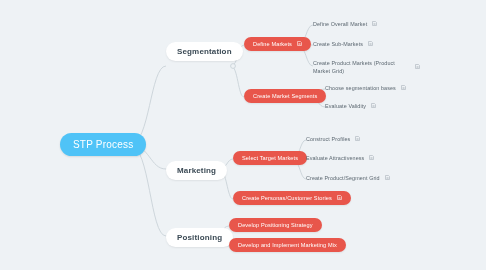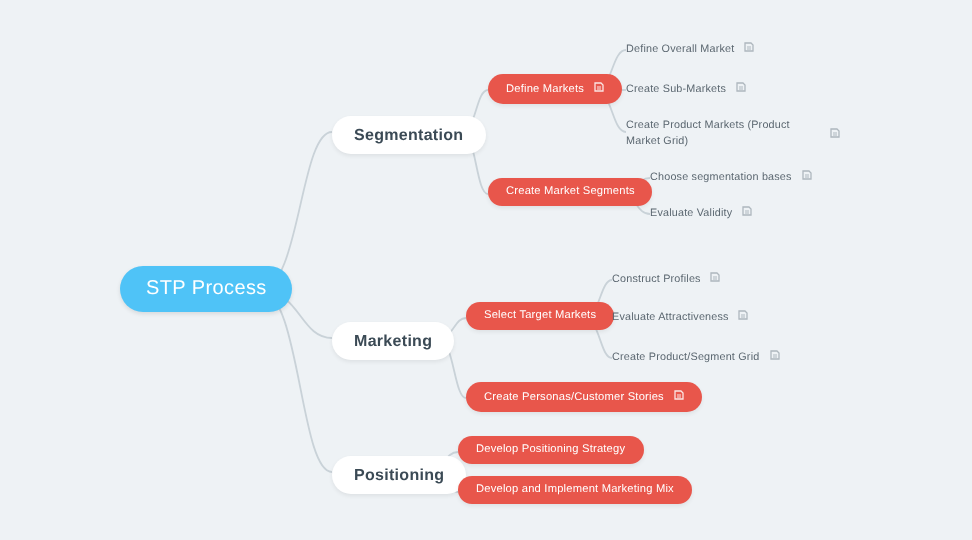--- a/index.html
+++ b/index.html
@@ -133,21 +133,21 @@
 
     <path d="M214,236 C222,236 222,226 229,226"></path>
     <path d="M214,236 C222,236 222,246 229,246"></path>
     <circle cx="216" cy="236" r="2.4"></circle>
   </svg>
 
   <div class="node node-root" style="left:60px; top:133px;align-items:flex-end;">
     <span class="label">STP Process</span>
   </div>
 
-  <div class="node node-l1" style="left:166px; top:58px;">
+  <div class="node node-l1" style="left:166px; top:42px;">
     <span class="label">Segmentation</span>
   </div>
 
   <div class="node node-l2" style="left:244px; top:37px;">
     <span class="label">Define Markets</span>
     <span class="note-icon">
       <svg width="5" height="5" viewBox="0 0 10 10">
           <path d="M1 1h6l2 2v6H1z" fill="none" stroke="#ffffff" stroke-width="1.3"></path>
           <path d="M3 5h4M3 7h4" stroke="#ffffff" stroke-width="1.1"></path>
         </svg>

